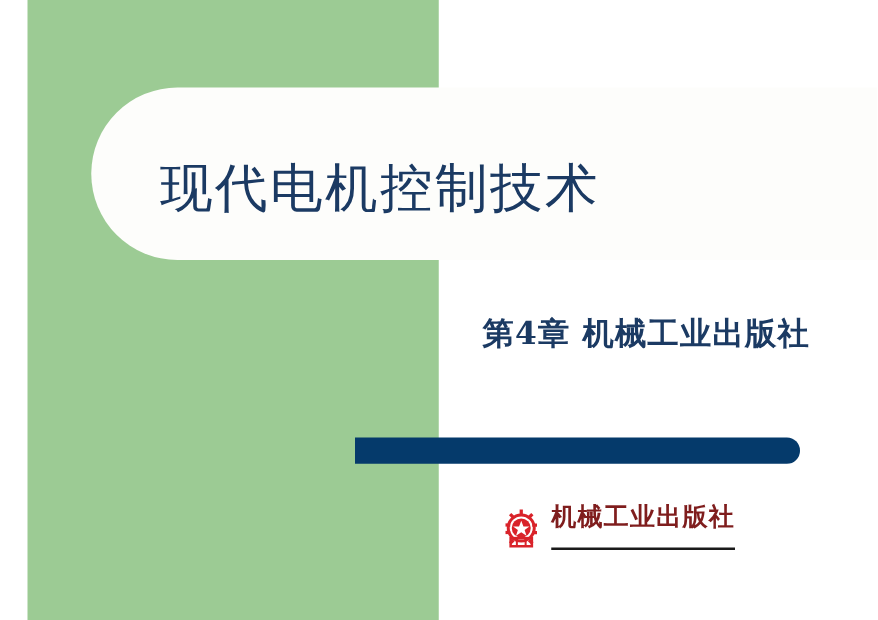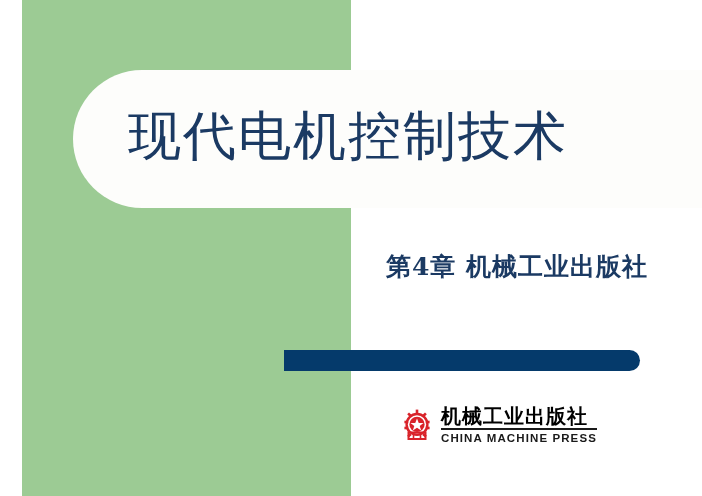--- a/index.html
+++ b/index.html
@@ -42,26 +42,26 @@
     background: #fdfdfb;
     border-top-left-radius: 69px;
     border-bottom-left-radius: 69px;
     border-top-right-radius: 0;
     border-bottom-right-radius: 0;
   }
 
   .main-title {
     position: absolute;
     left: 128px;
-    top: 88px;
+    top: 103px;
     width: 560px;
     height: 96px;
     line-height: 96px;
     font-family: "DejaVu Serif", "Liberation Serif", serif;
-    font-size: 53px;
+    font-size: 42px;
     letter-spacing: 2px;
     color: #1b3a63;
     white-space: nowrap;
   }
 
   
   .subtitle {
     position: absolute;
     left: 352px;
     top: 240px;
@@ -105,27 +105,27 @@
   }
 
   .logo-text {
     display: flex;
     flex-direction: column;
     justify-content: center;
     line-height: 1;
   }
 
   .logo-cn {
-    font-family: Liberation Serif, serif;
+    font-family: Liberation Mono, monospace;
     font-size: 20px;
     font-weight: bold;
-    color: #000000;
+    color: #7f1d1d;
     letter-spacing: 1px;
     border-bottom: 2px solid #1a1a1a;
-    padding-bottom: 2px;
+    padding-bottom: 12px;
   }
 
   .logo-en {
     font-family: "Liberation Sans", "DejaVu Sans", sans-serif;
     font-size: 11.5px;
     font-weight: bold;
     color: #1a1a1a;
     letter-spacing: 1.1px;
     margin-top: 3px;
   }
@@ -171,18 +171,17 @@
         <circle cx="17" cy="16.4" r="10.4" fill="none" stroke="#d9232a" stroke-width="2.4"></circle>
 
         <circle cx="17" cy="16.4" r="7.6" fill="#d9232a"></circle>
 
         <polygon points="17,10.6 18.75,15.1 23.5,15.1 19.7,18 21.2,22.6 17,19.8 12.8,22.6 14.3,18 10.5,15.1 15.25,15.1" fill="#ffffff"></polygon>
       </svg>
     </div>
 
     <div class="logo-text">
       <div class="logo-cn">机械工业出版社</div>
-      <div class="logo-en">CHINA MACHINE PRESS</div>
     </div>
 
   </div>
 
 </div>
 
 </body></html>

